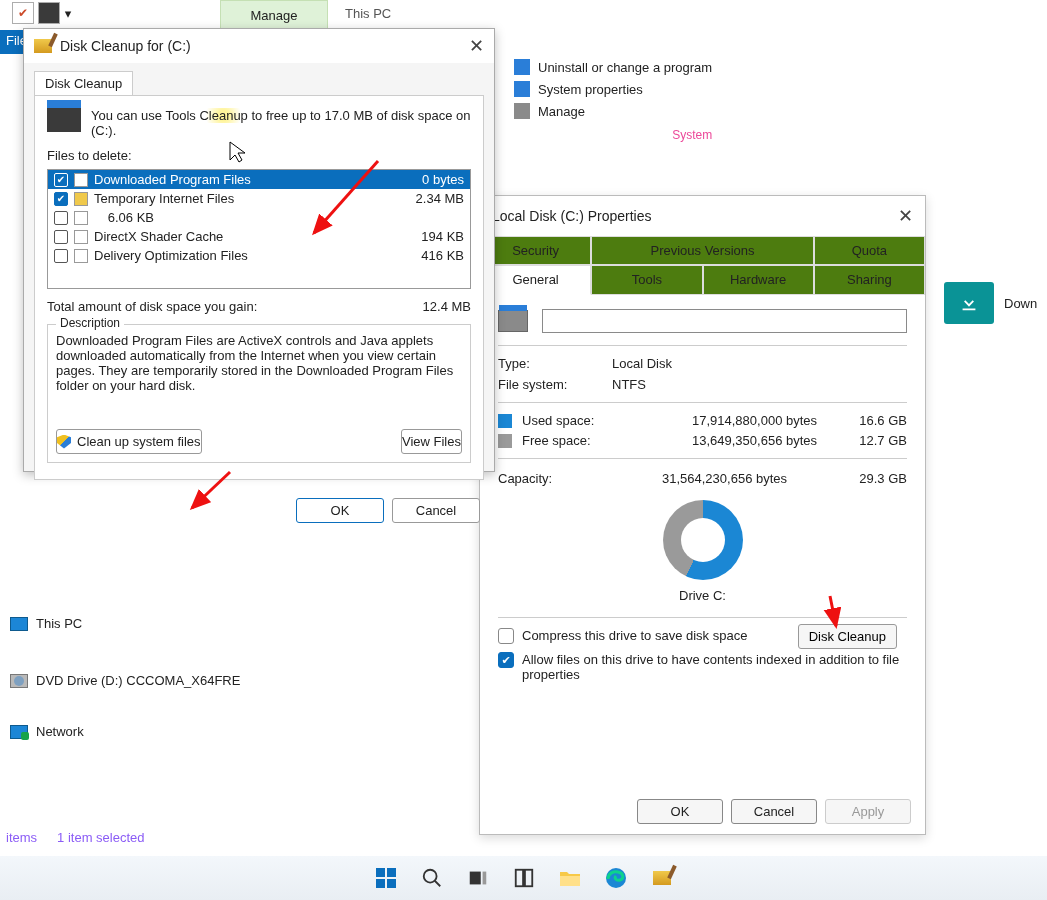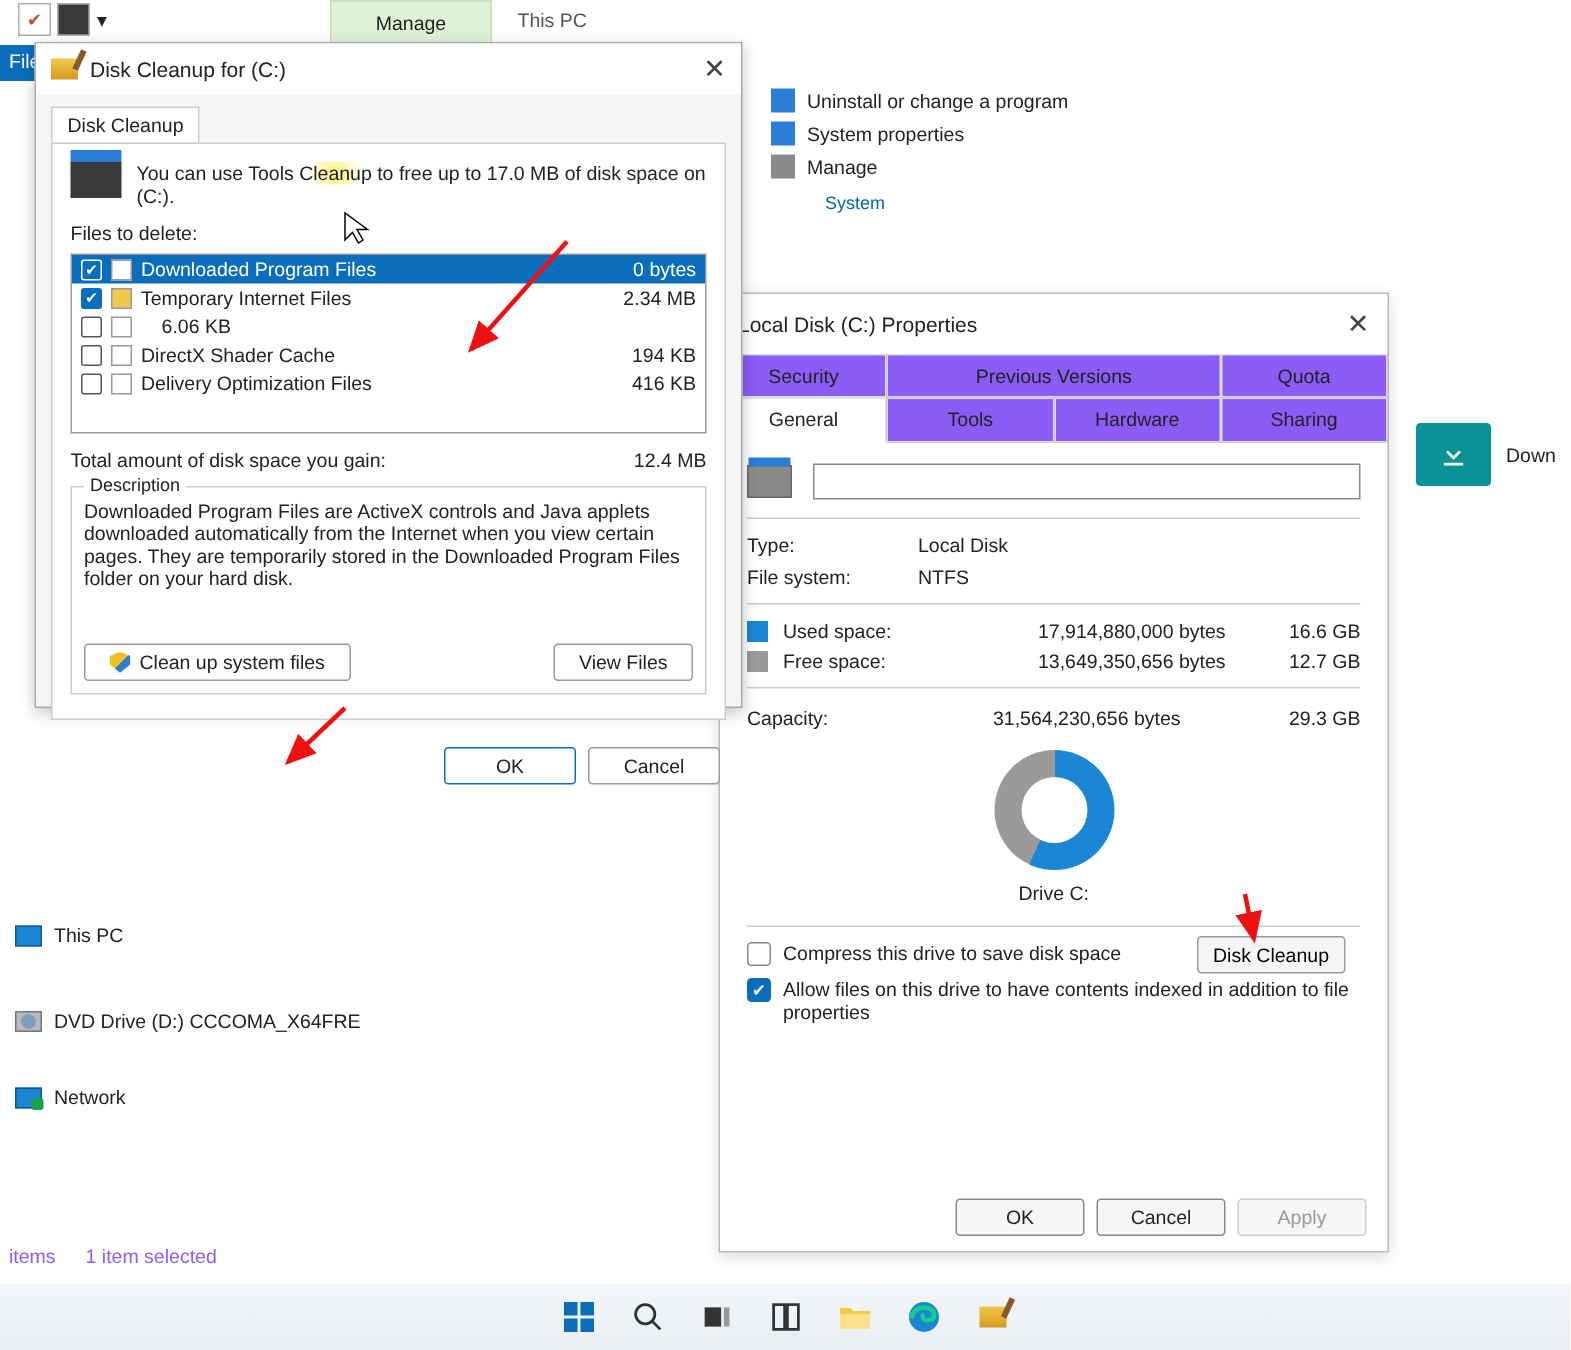--- a/index.html
+++ b/index.html
@@ -26,21 +26,21 @@
 .tree .dvd .ico::after{ content:""; display:block; width:10px; height:10px; border-radius:50%; background:#7ea0c0; margin:1px auto;}
 .tree .net .ico { width:18px; height:14px; background:#1c86d6; border:1px solid #0e5a8e; position:relative; }
 .tree .net .ico::after{content:""; position:absolute; right:-2px; bottom:-2px; width:8px; height:8px; background:#16a34a; border-radius:2px;}
 
 .statusbar { position:absolute; left:0; top:830px; font-size:13px; color:#8b5cf6; display:flex; gap:20px; padding-left:6px;}
 
 
 .properties { position:absolute; left:479px; top:195px; width:447px; height:640px; background:#fff; border:1px solid #bbb; box-shadow:0 3px 10px rgba(0,0,0,0.15); }
 .properties .titlebar { height:40px; display:flex; align-items:center; padding:0 12px; font-size:14px; justify-content:space-between;}
 .properties .tabs { display:grid; grid-template-columns:repeat(4,1fr); }
-.properties .tab { text-align:center; padding:6px 0; font-size:13px; border:1px solid #ddd; background:#8b5cf6; }
+.properties .tab { text-align:center; padding:6px 0; font-size:13px; border:1px solid #ddd; background:#4d7c0f; }
 .properties .tab.active { border-bottom:2px solid #fff; background:#fff; }
 .properties .body { padding:14px 18px; }
 .drive-header { display:flex; align-items:center; gap:14px; margin-bottom:12px; }
 .drive-ico { width:30px; height:22px; background:#8a8a8a; border:1px solid #666; position:relative;}
 .drive-ico::before{content:""; position:absolute; top:-6px; left:0; width:100%; height:6px; background:#2a7ed8;}
 .drive-name-input { flex:1; border:1px solid #8a8a8a; height:24px; padding:2px 6px; background:#fff; }
 .kv { display:flex; gap:28px; margin:6px 0; font-size:13px; }
 .kv .k { width:86px; }
 hr.sep { border:none; border-top:1px solid #ccc; margin:10px 0; }
 .space-row { display:flex; align-items:center; gap:10px; font-size:13px; margin:5px 0;}
@@ -88,31 +88,31 @@
 .lrow .ficon.lock{ background:#f0c94b;}
 .lrow .name{ flex:1; white-space:nowrap; overflow:hidden; text-overflow:ellipsis;}
 .lrow .size{ width:60px; text-align:right;}
 .lrow.selected{ background:#0a6ebd; color:#fff;}
 .lrow.selected .cb{border-color:#fff;}
 .total-row{ display:flex; justify-content:space-between; font-size:13px; margin:6px 0 10px;}
 .group{ border:1px solid #ccc; padding:8px; font-size:13px; position:relative;}
 .group .glabel{ position:absolute; top:-9px; left:8px; background:#fff; padding:0 4px; font-size:12px;}
 .group .desc{ min-height:76px;}
 .group .grow{ display:flex; justify-content:space-between; margin-top:20px;}
-.sysbtn{ border:1px solid #999; background:#fff; padding:4px 16px; font-size:13px; display:flex; align-items:center; gap:6px; border-radius:3px;}
+.sysbtn{ border:1px solid #999; background:#fff; padding:4px 0; font-size:13px; display:flex; align-items:center; gap:6px; border-radius:3px;}
 .shield{ width:14px; height:14px; background:linear-gradient(135deg,#f0c020 50%,#2a7ed8 50%); clip-path:polygon(50% 0,100% 20%,100% 60%,50% 100%,0 60%,0 20%);}
 .okcancel{ display:flex; gap:8px; justify-content:flex-end; padding:8px 14px;}
 .okbtn{ border:1px solid #0a6ebd; background:#fff; color:#222; padding:4px 0; width:88px; text-align:center; font-size:13px; border-radius:3px;}
 .cbtn{ border:1px solid #999; background:#fff; padding:4px 0; width:88px; text-align:center; font-size:13px; border-radius:3px;}
 
 
 .syscol{ position:absolute; left:514px; top:56px; }
 .syscol .row{ display:flex; align-items:center; gap:8px; padding:3px 0; font-size:13px;}
 .syscol .ico{ width:16px; height:16px; background:#2a7ed8;}
-.syscol .caption{ text-align:left; color:#0369a1; font-size:12px; margin-top:6px; padding-left:36px;}
+.syscol .caption{ text-align:right; color:#ec4899; font-size:12px; margin-top:6px; padding-left:36px;}
 
 .downloads-tile{ position:absolute; left:944px; top:282px; display:flex; align-items:center; gap:10px;}
 .downloads-tile .tico{ width:50px; height:42px; background:#0a9396; border-radius:3px; display:flex; align-items:center; justify-content:center; color:#fff;}
 .downloads-tile .tico svg{width:22px; height:22px; fill:#fff;}
 
 
 .arrow{ position:absolute; pointer-events:none; }
 
 
 .taskbar{ position:absolute; left:0; bottom:0; width:1047px; height:44px; background:linear-gradient(#f3f7fb,#e9eef3); display:flex; align-items:center; justify-content:center; gap:18px;}

